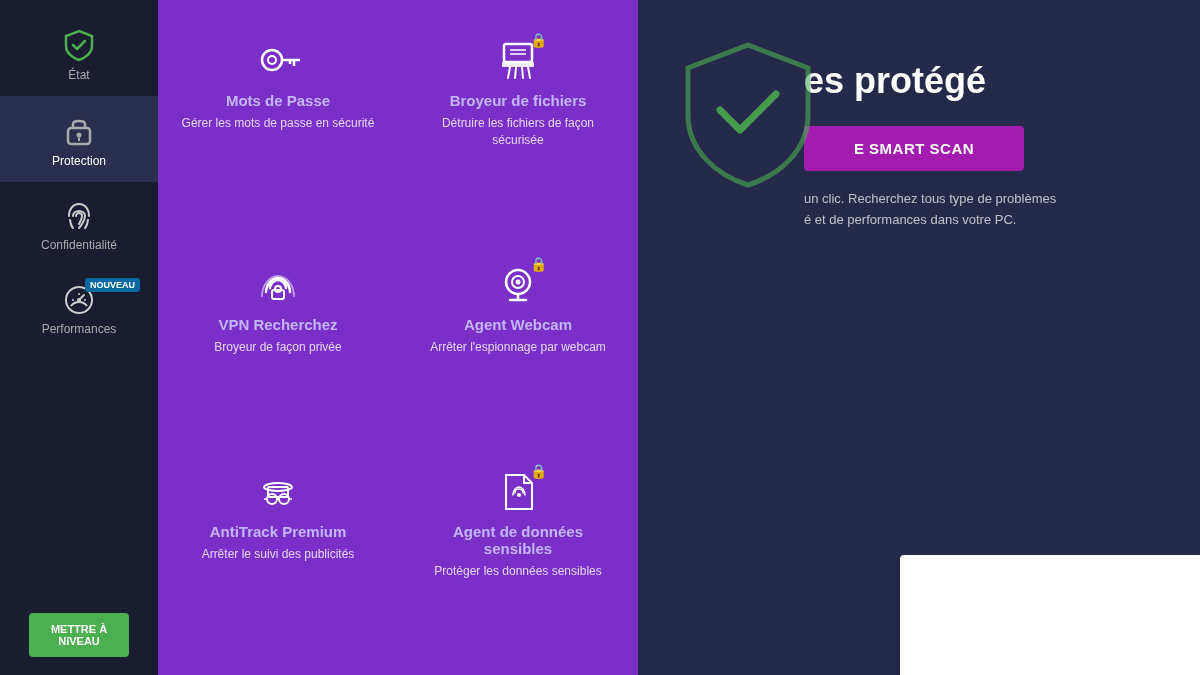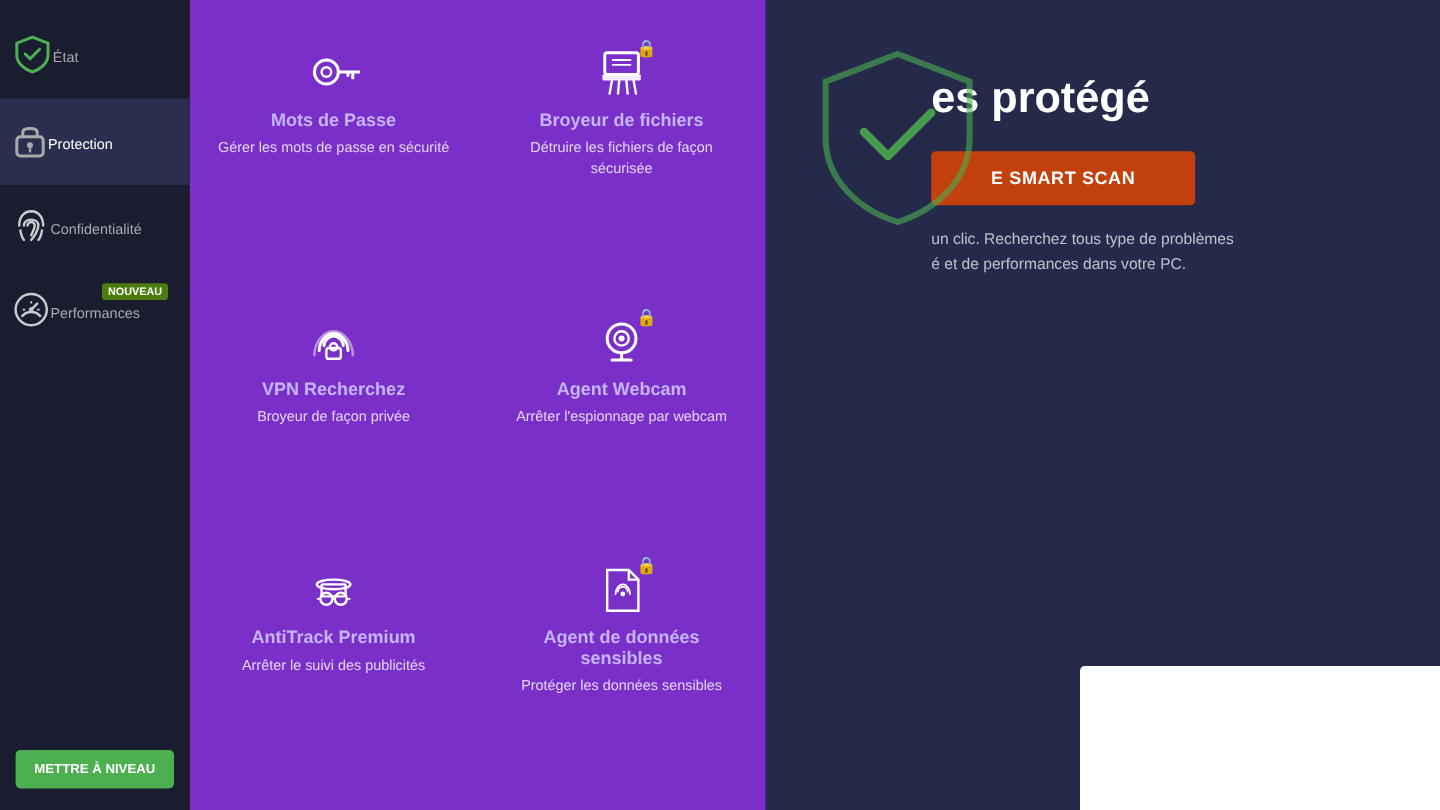--- a/index.html
+++ b/index.html
@@ -21,20 +21,21 @@
       flex-direction: column;
       align-items: center;
       padding-top: 10px;
       position: relative;
       z-index: 10;
     }
 
     .sidebar-item {
       width: 100%;
       display: flex;
+      flex-direction: column;
       align-items: center;
       padding: 18px 10px 14px;
       cursor: pointer;
       color: #aaa;
       font-size: 13px;
       position: relative;
     }
 
     .sidebar-item.active {
       background: #2a2f50;
@@ -68,40 +69,40 @@
     .sidebar-item-label {
       text-align: center;
       font-size: 12px;
       font-weight: 500;
     }
 
     .nouveau-badge {
       position: absolute;
       top: 12px;
       right: 18px;
-      background: #4d7c0f;
+      background: #0369a1;
       color: #fff;
       font-size: 9px;
       font-weight: bold;
       padding: 2px 5px;
       border-radius: 3px;
     }
 
     .upgrade-btn {
       margin-top: auto;
       margin-bottom: 18px;
       background: #4caf50;
       color: #fff;
       border: none;
       padding: 10px 0;
       border-radius: 4px;
       font-size: 11px;
       font-weight: bold;
       cursor: pointer;
-      width: 132px;
+      width: 100px;
       text-align: center;
     }
 
     
     .dropdown-panel {
       width: 480px;
       min-width: 480px;
       background: #7b2fc9;
       display: grid;
       grid-template-columns: 1fr 1fr;
@@ -369,26 +370,26 @@
 
 <div class="main-content">
 
   <div class="shield-area">
     <svg class="shield-svg" width="160" height="160" viewBox="0 0 160 160" fill="none">
       <path d="M80 15 L140 38 L140 85 C140 120 112 145 80 155 C48 145 20 120 20 85 L20 38 Z" fill="none" stroke="#4caf50" stroke-width="5" opacity="0.7"></path>
       <polyline points="52,80 72,100 108,64" stroke="#4caf50" stroke-width="7" fill="none" stroke-linecap="round" stroke-linejoin="round"></polyline>
     </svg>
   </div>
 
-  <div style="margin-top: 20px; margin-left: 88px;">
+  <div style="margin-top: 20px; margin-left: 116px;">
     <div class="protected-text" style="margin: 0; font-size: 36px; color: #fff; font-weight:700;">
       <span>es protégé</span>
     </div>
 
-    <button class="scan-btn" style="margin: 24px 0 0 0; width: 220px; font-size: 15px; font-weight: bold; padding: 14px 20px; background: #c2410c; color: #fff; border: none; border-radius: 4px; cursor: pointer; letter-spacing: 0.5px;">E SMART SCAN</button>
+    <button class="scan-btn" style="margin: 24px 0 0 0; width: 220px; font-size: 15px; font-weight: bold; padding: 14px 20px; background: #a21caf; color: #fff; border: none; border-radius: 4px; cursor: pointer; letter-spacing: 0.5px;">E SMART SCAN</button>
 
     <div style="margin-top: 18px; font-size: 13px; color: rgba(255,255,255,0.7); line-height: 1.6; max-width: 380px;">
       <div>un clic. Recherchez tous type de problèmes</div>
       <div>é et de performances dans votre PC.</div>
     </div>
   </div>
 
   <div class="bottom-panel"></div>
 
 </div>

